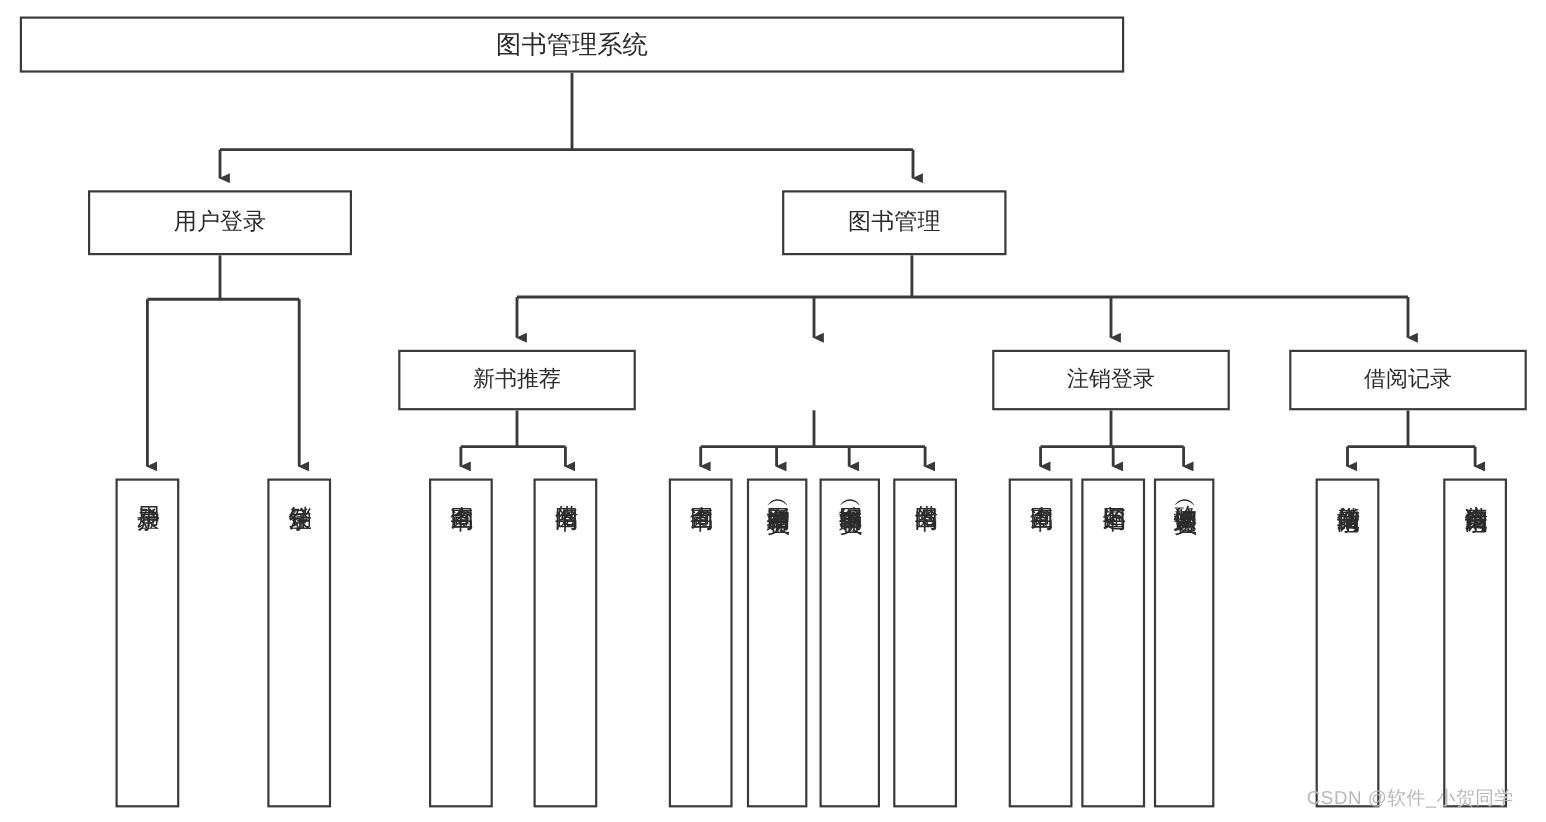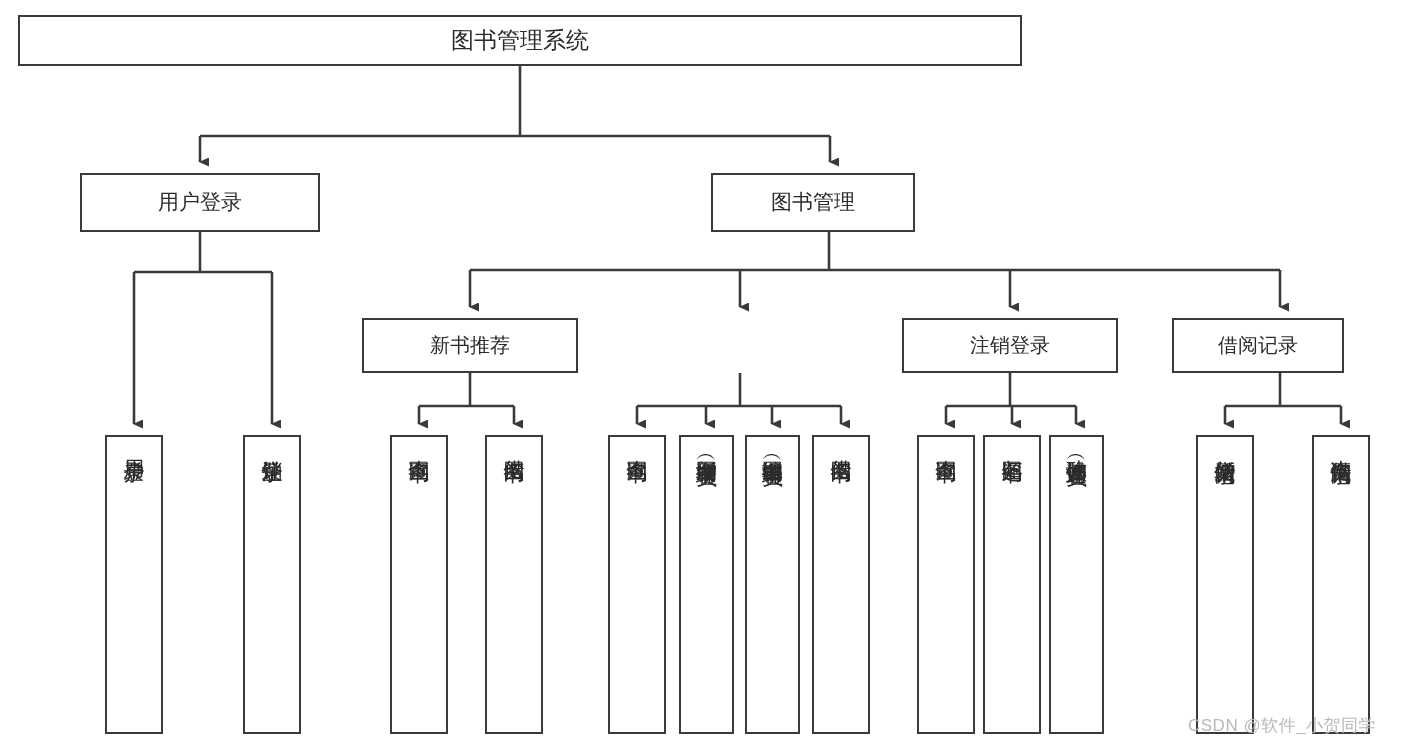--- a/index.html
+++ b/index.html
@@ -139,21 +139,21 @@
   <div class="node lvl2" style="left:711px; top:173px; width:204px; height:59px;">
     <span>图书管理</span>
   </div>
 
   <div class="node lvl3" style="left:362px; top:318px; width:216px; height:55px;">
     <span>新书推荐</span>
   </div>
   <div class="node lvl3" style="left:902px; top:318px; width:216px; height:55px;">
     <span>注销登录</span>
   </div>
-  <div class="node lvl3" style="left:1172px; top:318px; width:172px; height:55px;">
+  <div class="node lvl3" style="left:1172px; top:318px; width:216px; height:55px;">
     <span>借阅记录</span>
   </div>
 
   <div class="node leaf" style="left:105px; top:435px; width:58px; height:299px;">
     <span class="vtext">用户登录</span>
   </div>
   <div class="node leaf" style="left:243px; top:435px; width:58px; height:299px;">
     <span class="vtext">注销登录</span>
   </div>
   <div class="node leaf" style="left:390px; top:435px; width:58px; height:299px;">

